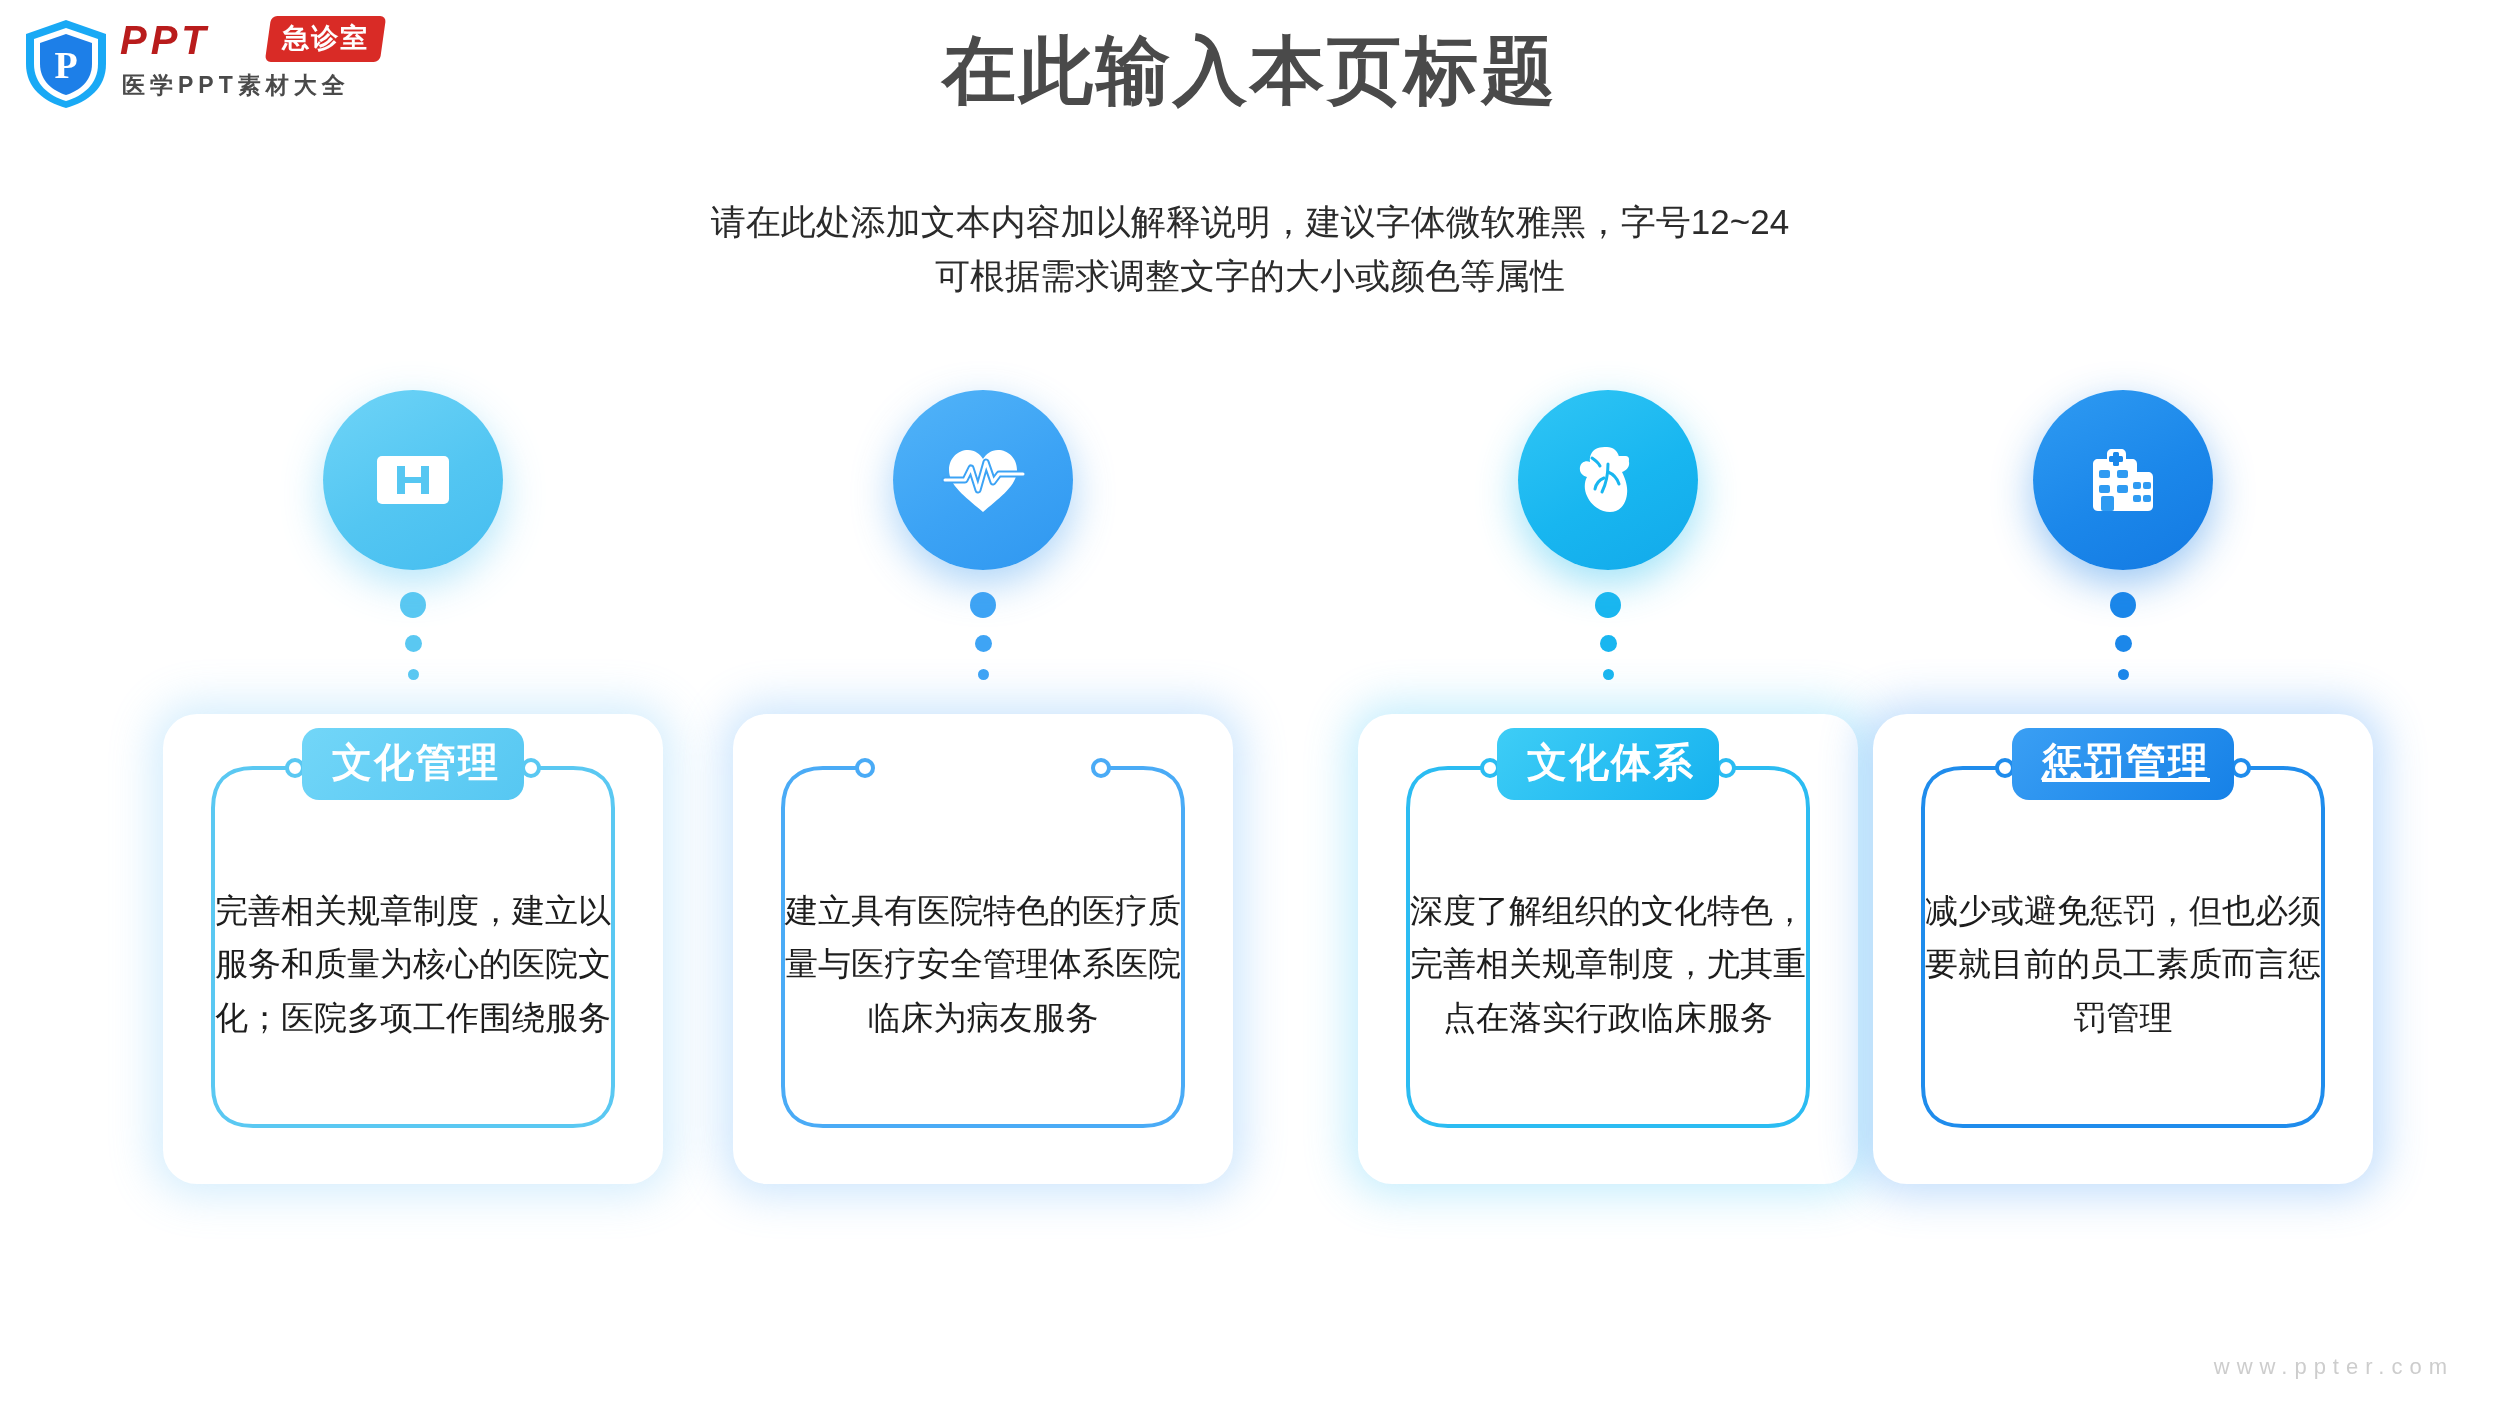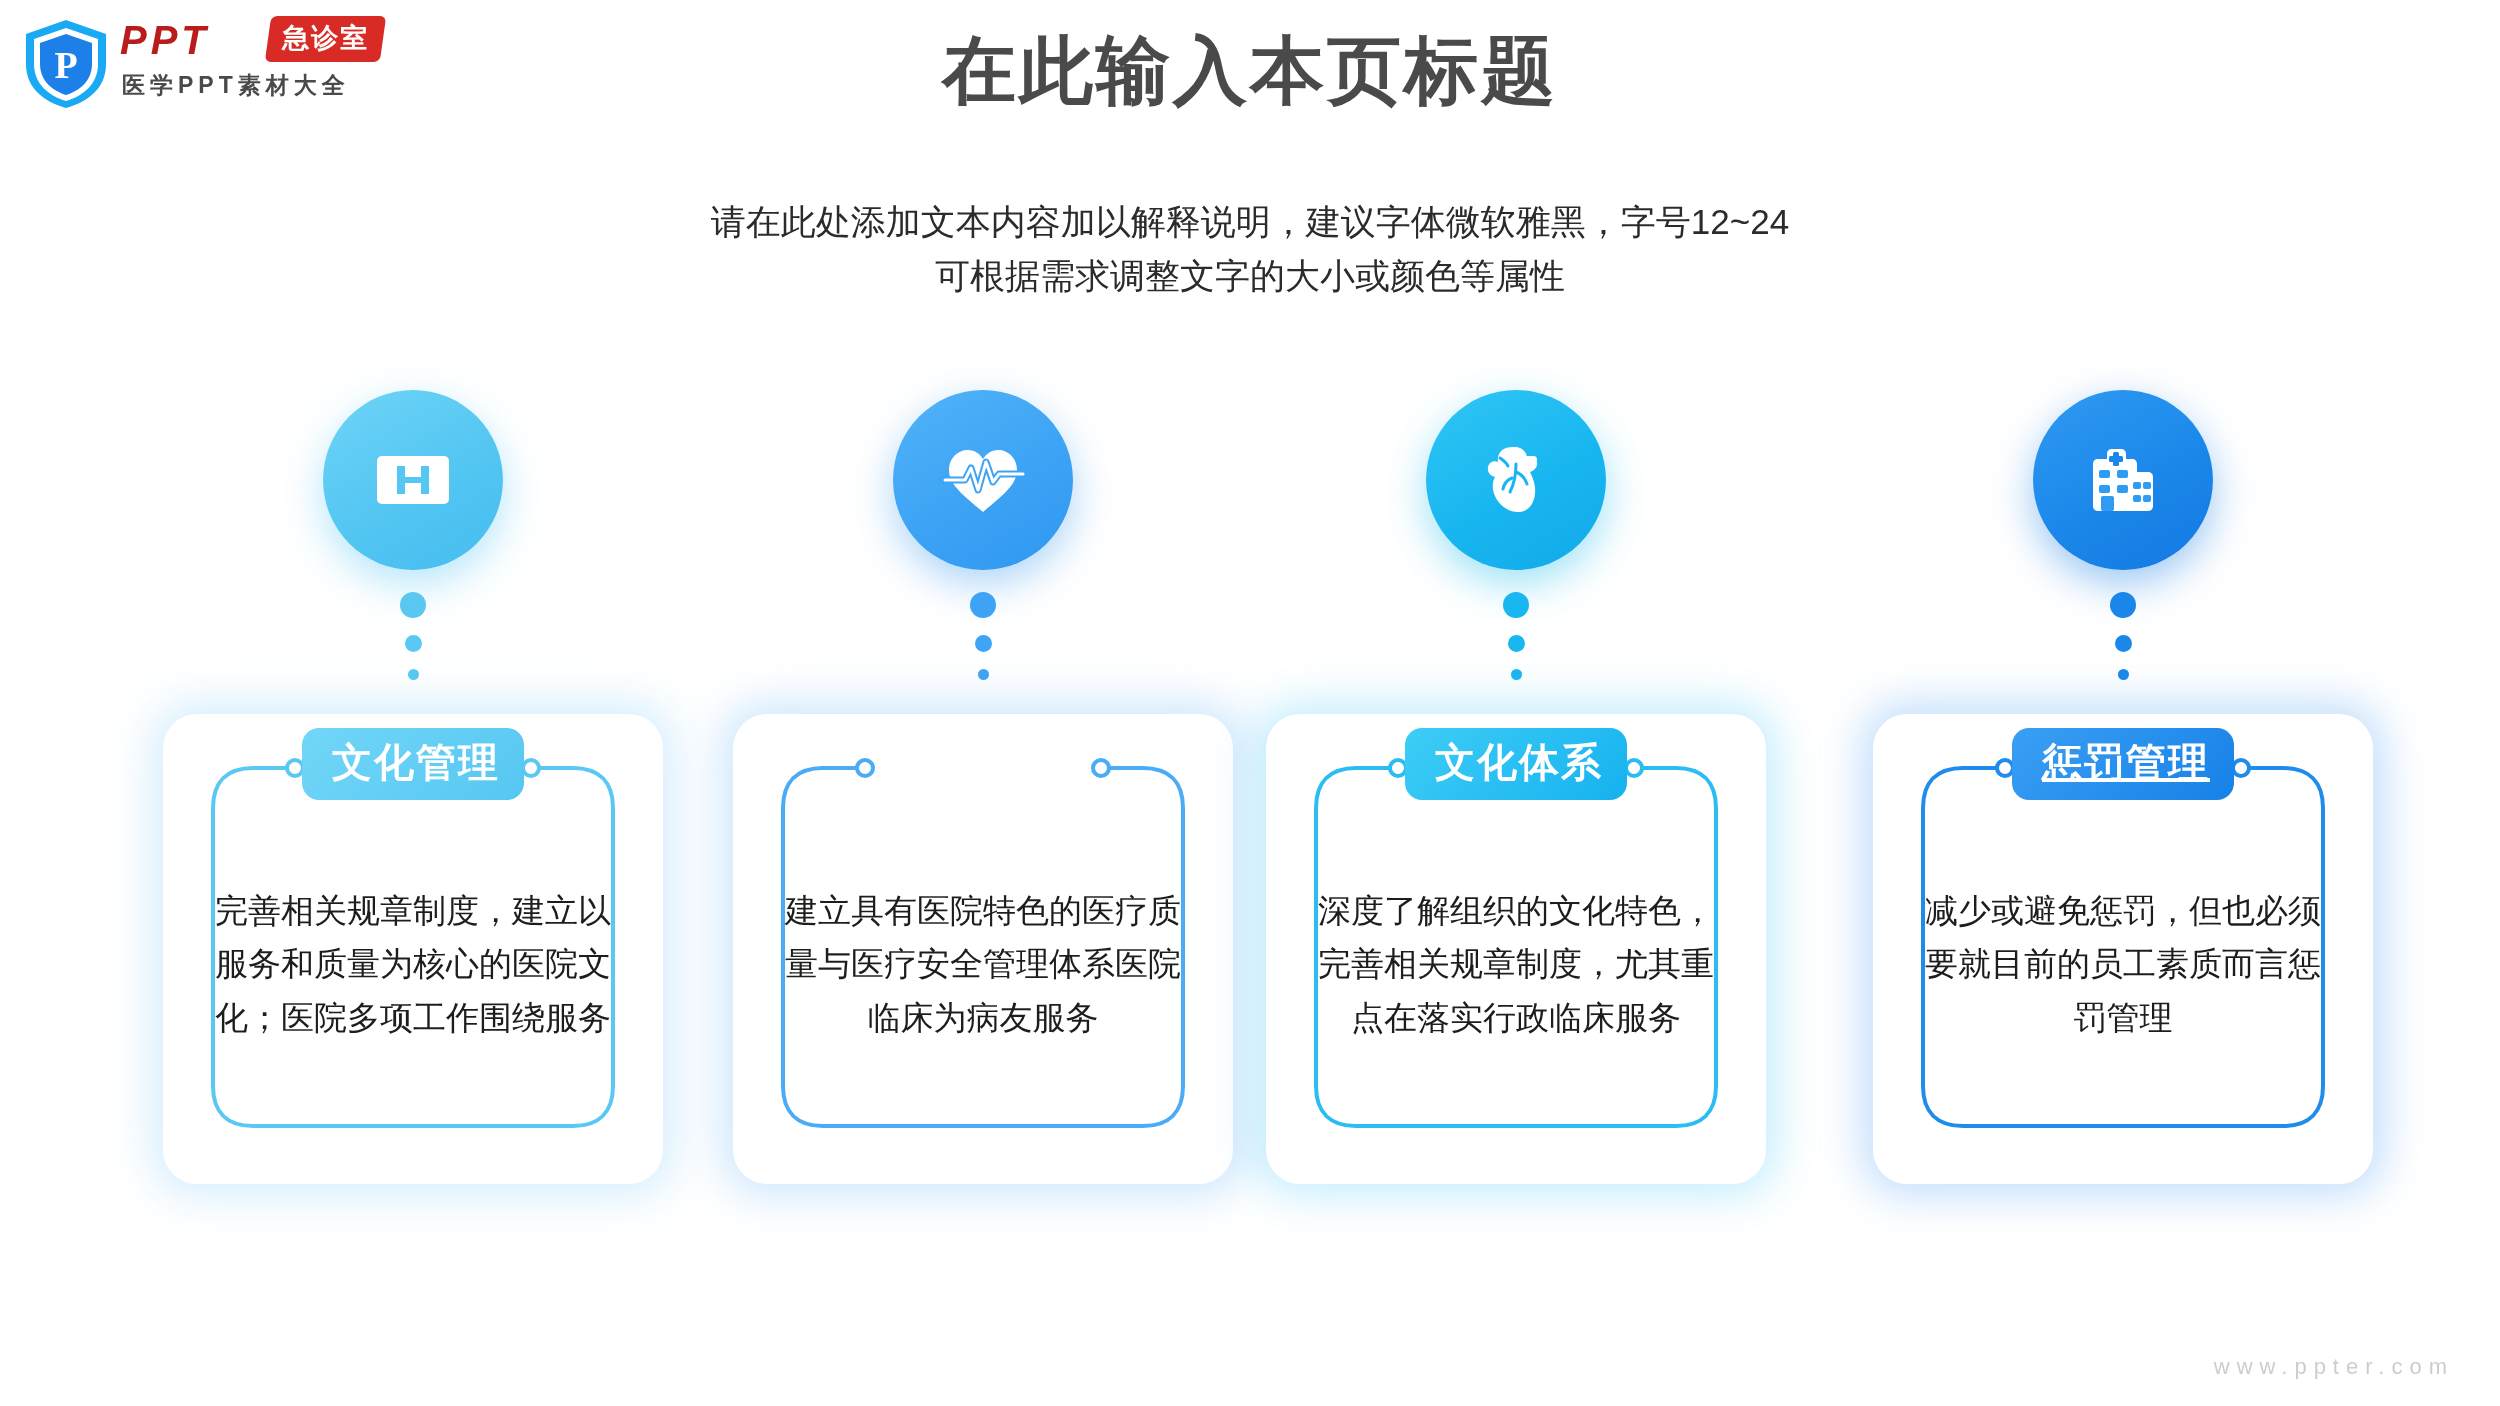--- a/index.html
+++ b/index.html
@@ -40,21 +40,21 @@
   }
   .page-sub{
     position:absolute;left:0;top:195px;width:2500px;text-align:center;
     font-size:35px;color:#2b2b2b;line-height:1.55;letter-spacing:0px;
   }
 
   
   .col{position:absolute;top:390px;width:520px;}
   .col-1{left:153px;}
   .col-2{left:723px;}
-  .col-3{left:1256px;}
+  .col-3{left:1348px;}
   .col-4{left:1863px;}
 
   
   .bubble{
     position:relative;margin:0 auto;width:180px;height:180px;border-radius:50%;
     display:flex;align-items:center;justify-content:center;
   }
   .bubble::after{
     content:"";position:absolute;left:-16px;top:-10px;right:-16px;bottom:-16px;
     border-radius:50%;z-index:-1;

